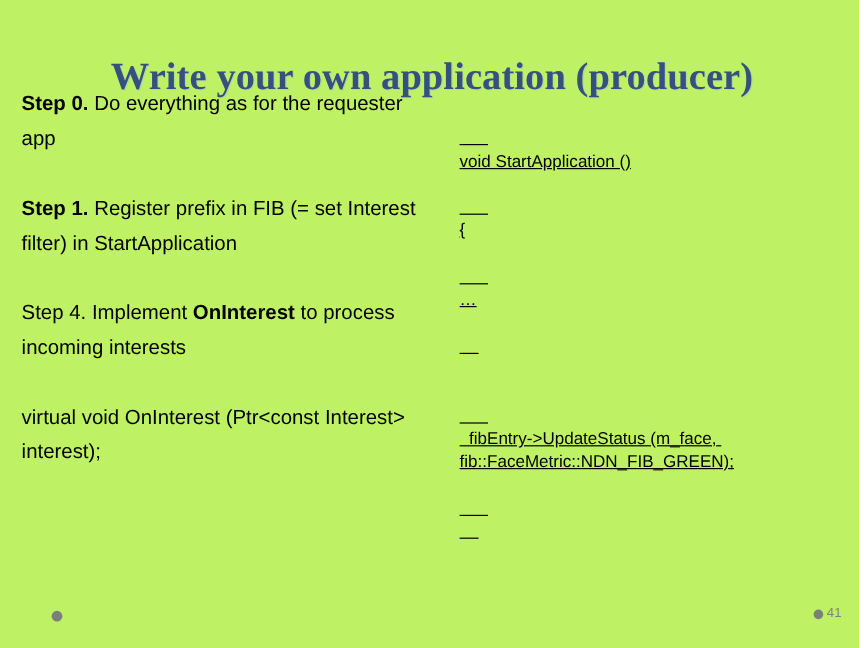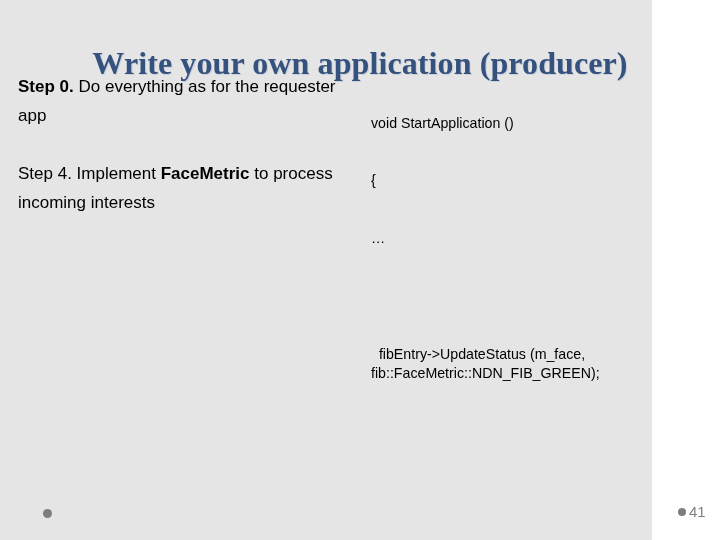--- a/index.html
+++ b/index.html
@@ -11,23 +11,23 @@
   body {
     width: 720px;
     height: 540px;
     overflow: hidden;
     font-family: "Liberation Sans", sans-serif;
     -webkit-font-smoothing: antialiased;
   }
 
   #slide {
     position: relative;
-    width: 652px;
+    width: 716px;
     height: 540px;
-    background: #e5e5e5;
+    background: #bef264;
   }
 
   
   #slide-title {
     position: absolute;
     left: 0;
     top: 22px;
     width: 720px;
     text-align: center;
     font-family: "Liberation Serif", "DejaVu Serif", serif;
@@ -61,23 +61,24 @@
   #right-column {
     position: absolute;
     left: 371px;
     top: 75px;
     width: 336px;
     font-size: 14.2px;
     line-height: 19.3px;
     color: #000000;
   }
   #right-column .codeblock {
-    margin: 0;
+    margin: 12px;
     white-space: pre-wrap;
     word-break: normal;
+    text-decoration: underline;
   }
   #right-column .codeblock + .codeblock {
     margin-top: 19.3px;
   }
   .code-line {
     display: block;
   }
 
   
   #footer-bullet {
@@ -97,39 +98,41 @@
     align-items: center;
     gap: 3px;
   }
   #page-number-bullet {
     width: 8px;
     height: 8px;
     border-radius: 50%;
     background: #7d7d7d;
   }
   #page-number {
-    font-size: 15px;
+    font-size: 11px;
     line-height: 11px;
     color: #808080;
   }
 </style>
 </head>
 <body>
 
 <div id="slide">
 
   <h1 id="slide-title">Write your own application (producer)</h1>
 
   <div id="left-column">
 
     <p class="para"><span class="b">Step 0.</span><span>  Do everything as for the requester app</span></p>
 
+    <p class="para"><span class="b">Step 1.</span><span>  Register prefix in FIB (= set Interest filter) in StartApplication</span></p>
 
-    <p class="para"><span>Step 4.  Implement </span><span class="b">FaceMetric</span><span> to process incoming interests</span></p>
+    <p class="para"><span>Step 4.  Implement </span><span class="b">OnInterest</span><span> to process incoming interests</span></p>
 
+    <p class="para"><span>virtual void OnInterest (Ptr&lt;const Interest&gt; interest);</span></p>
 
   </div>
 
   <div id="right-column">
 
     <div class="codeblock">
       <span class="code-line">void StartApplication ()</span>
       <span class="code-line">{</span>
       <span class="code-line">…</span>
     </div>

